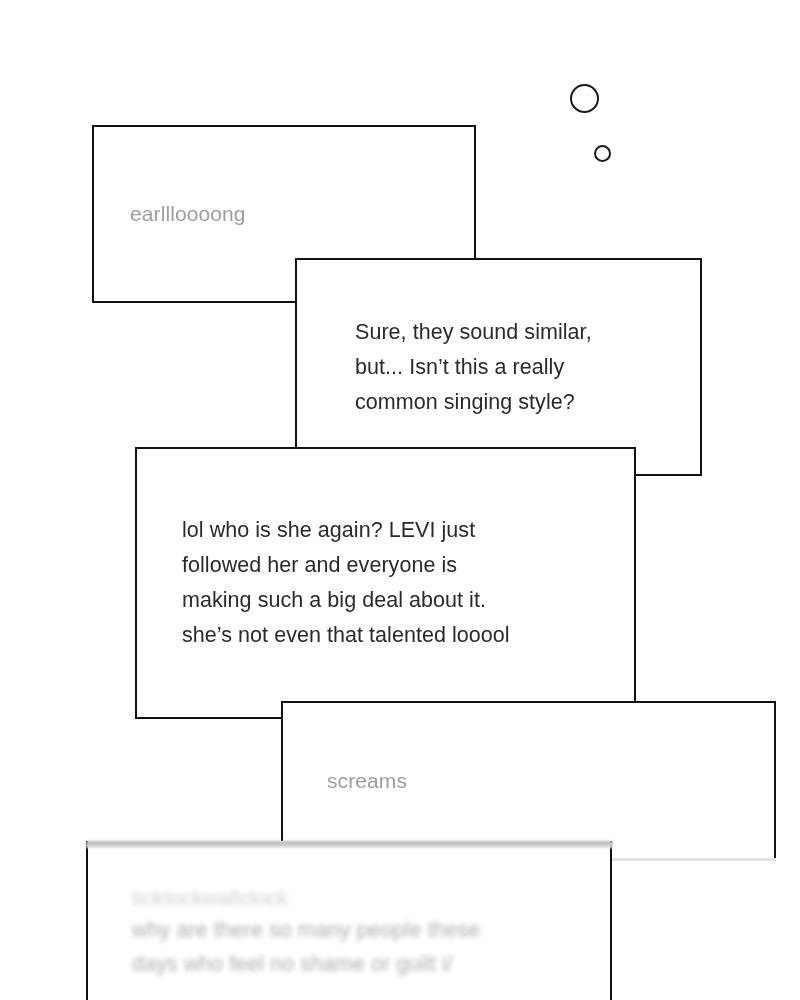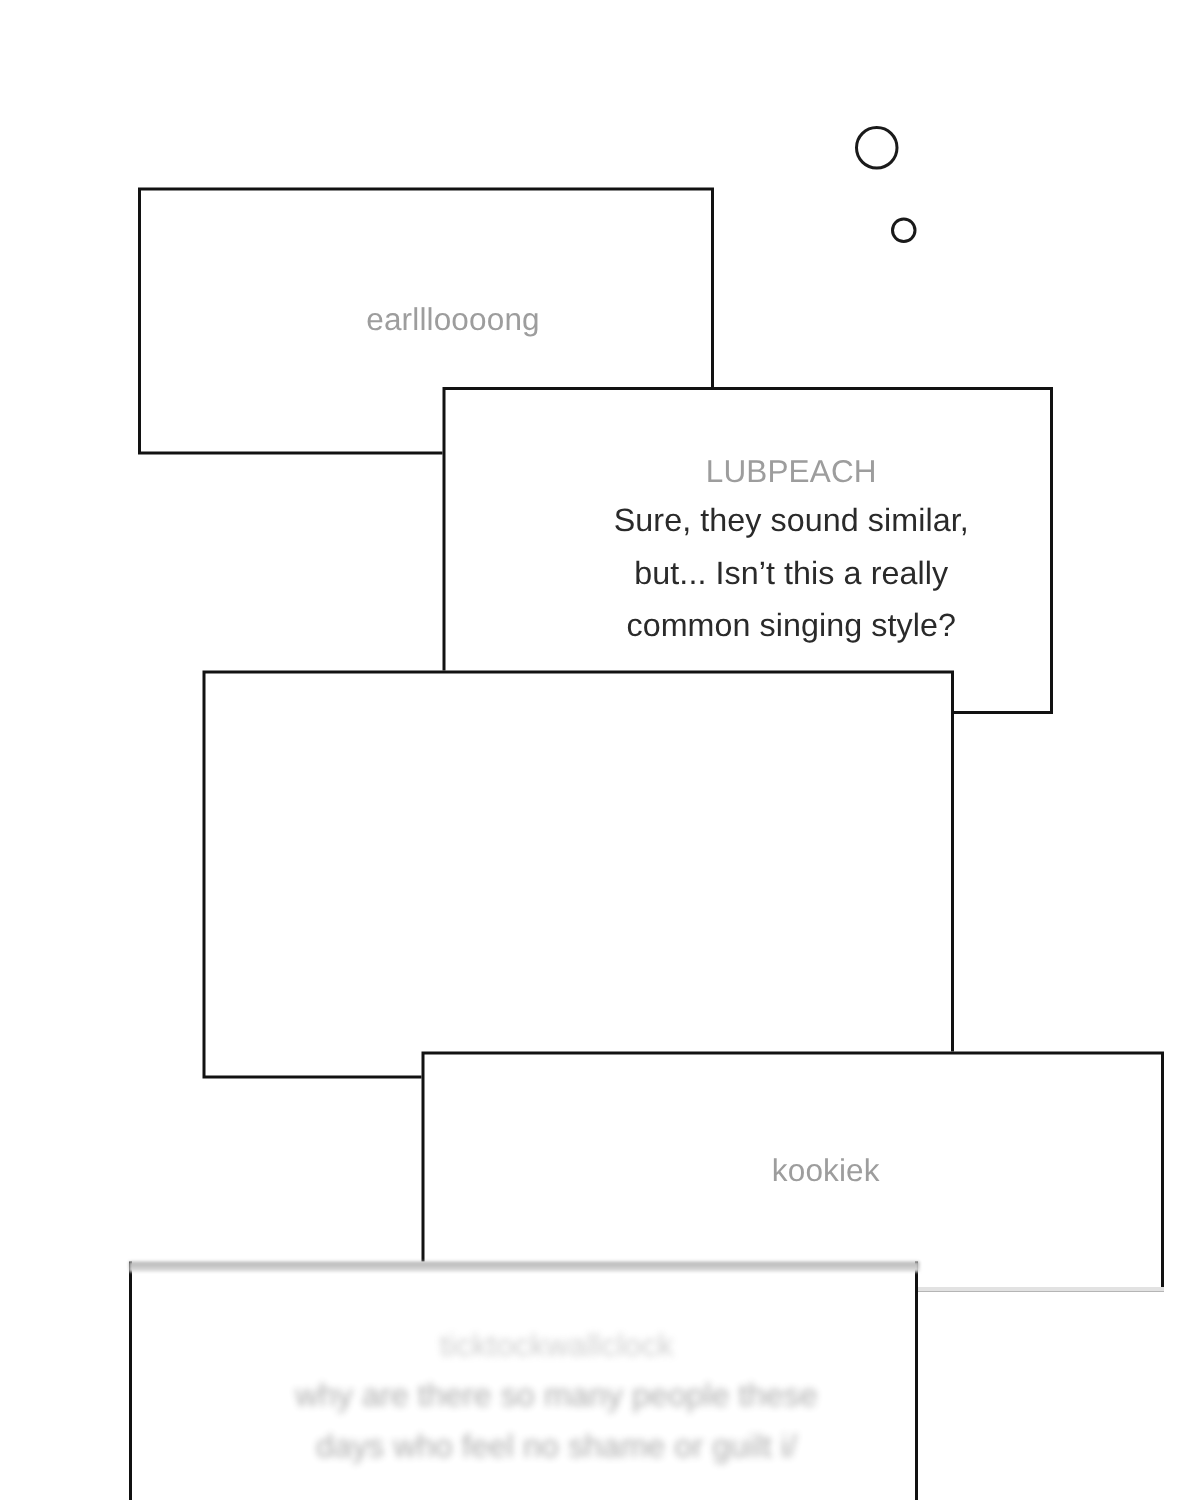--- a/index.html
+++ b/index.html
@@ -11,21 +11,20 @@
     width: 800px;
     height: 1000px;
     overflow: hidden;
     font-family: "Liberation Sans", sans-serif;
   }
   #scene {
     position: relative;
     width: 800px;
     height: 704px;
     background: #ffffff;
-    text-align: center;
   }
 
   
   .thought-bubble {
     position: absolute;
     left: 295px;
     top: -120px;
     width: 320px;
     height: 190px;
     pointer-events: none;
@@ -154,35 +153,38 @@
   <div class="bubble-dot small"></div>
 
   <div class="comment-box" id="box-1">
     <div class="comment-inner">
       <div class="comment-user">earllloooong</div>
     </div>
   </div>
 
   <div class="comment-box" id="box-2">
     <div class="comment-inner">
-      <div class="comment-user">LUBPEACH</div>
       <div class="comment-body">Sure, they sound similar,
 but... Isn’t this a really
 common singing style?</div>
     </div>
   </div>
 
   <div class="comment-box" id="box-3">
     <div class="comment-inner">
+      <div class="comment-body">lol who is she again? LEVI just
+followed her and everyone is
+making such a big deal about it.
+she’s not even that talented looool</div>
     </div>
   </div>
 
   <div class="comment-box" id="box-4">
     <div class="comment-inner">
-      <div class="comment-user">kookiek</div>
+      <div class="comment-user">screams</div>
     </div>
   </div>
 
   <div class="faded-edge"></div>
 
   <div class="comment-box" id="box-5">
     <div class="top-fade"></div>
     <div class="comment-inner">
       <div class="comment-user">ticktockwallclock</div>
       <div class="comment-body">why are there so many people these

